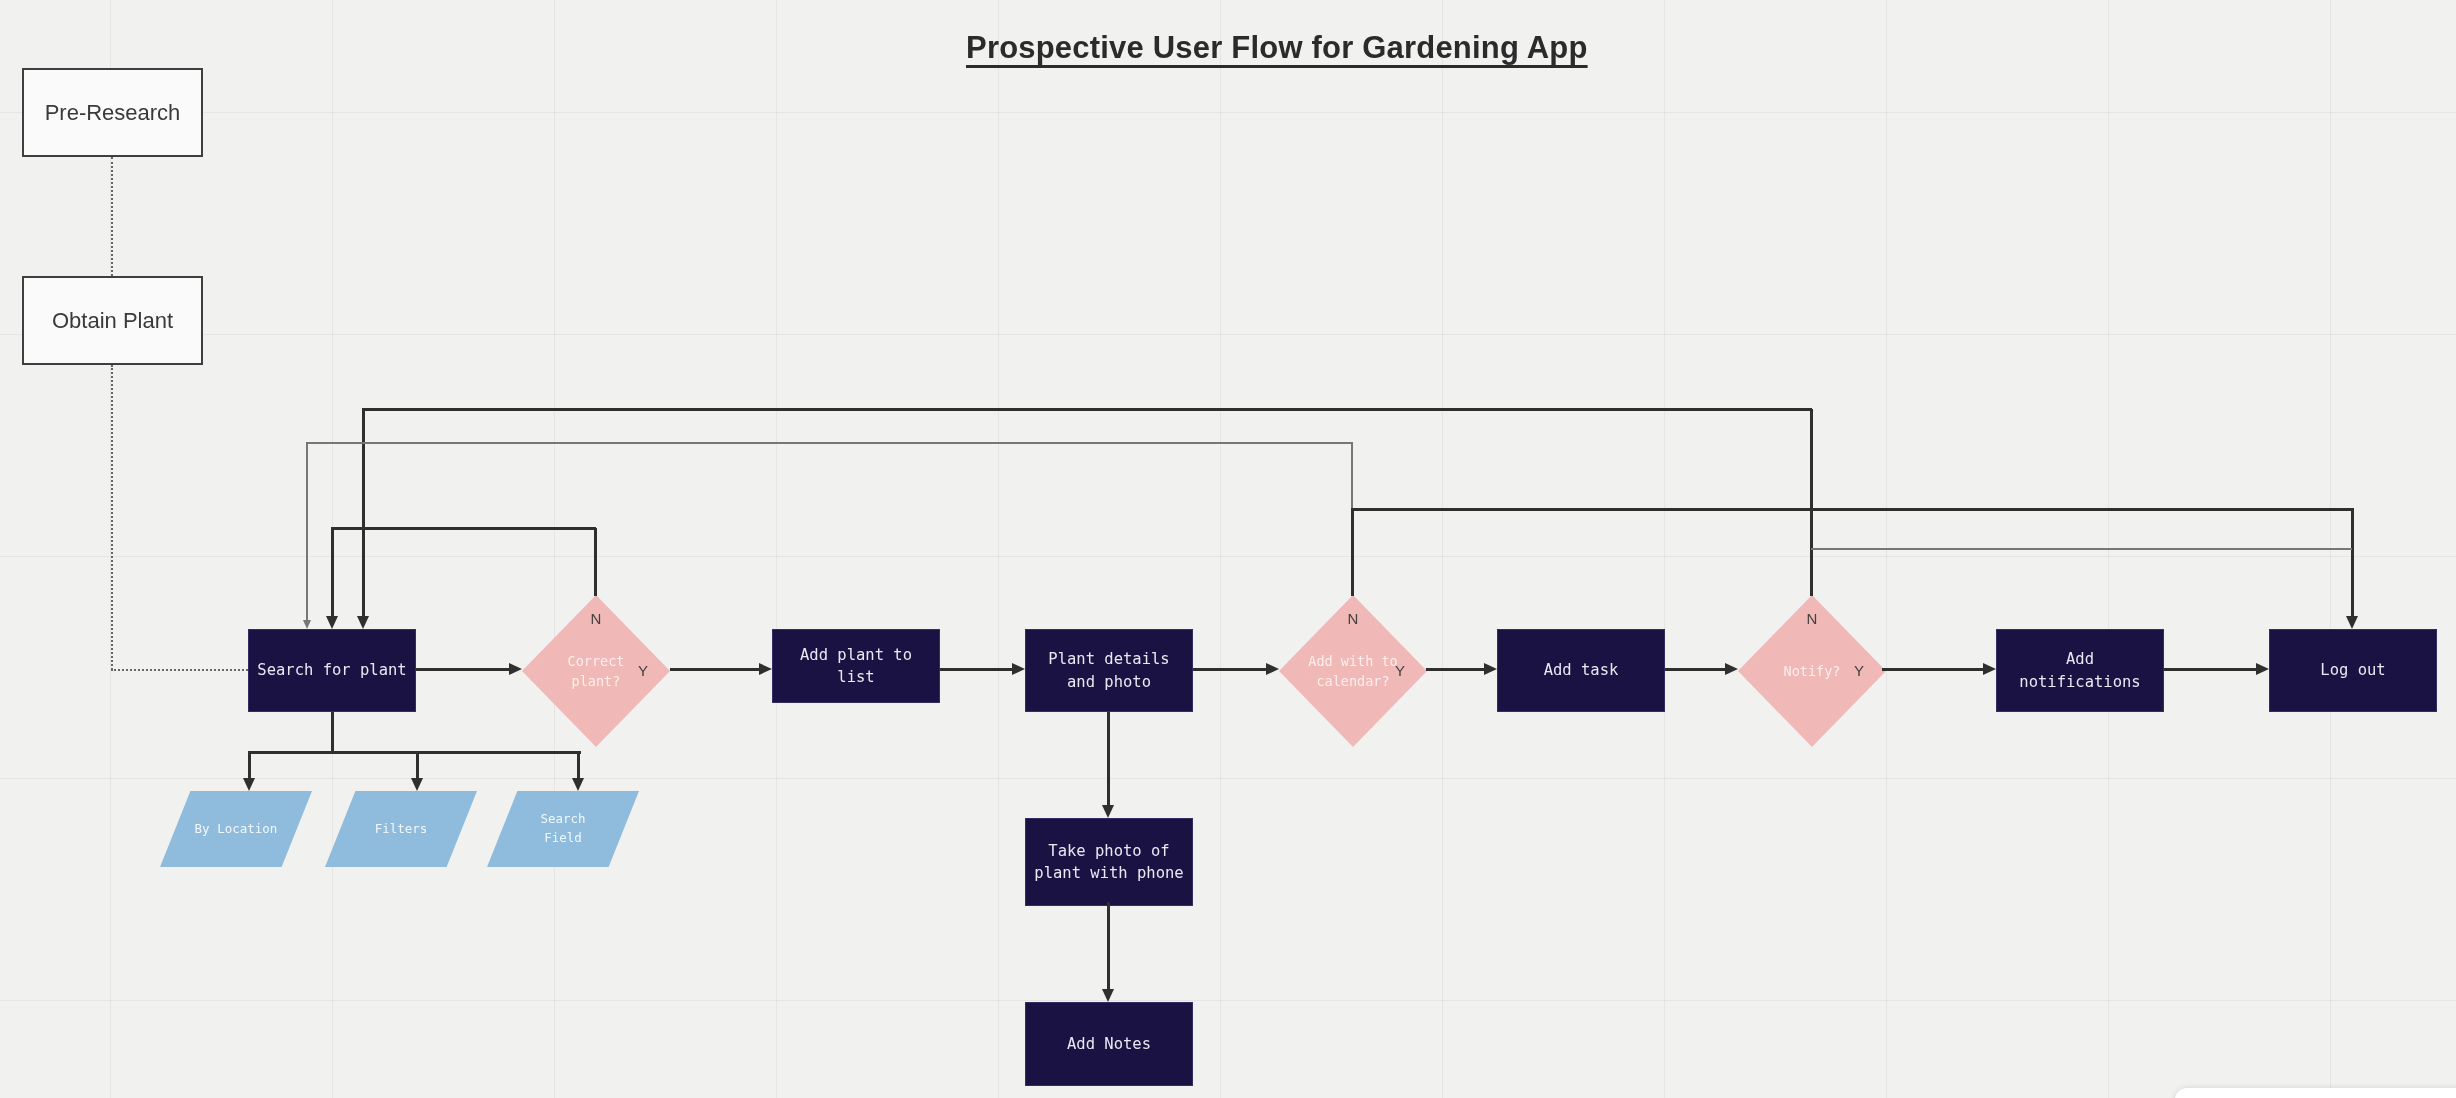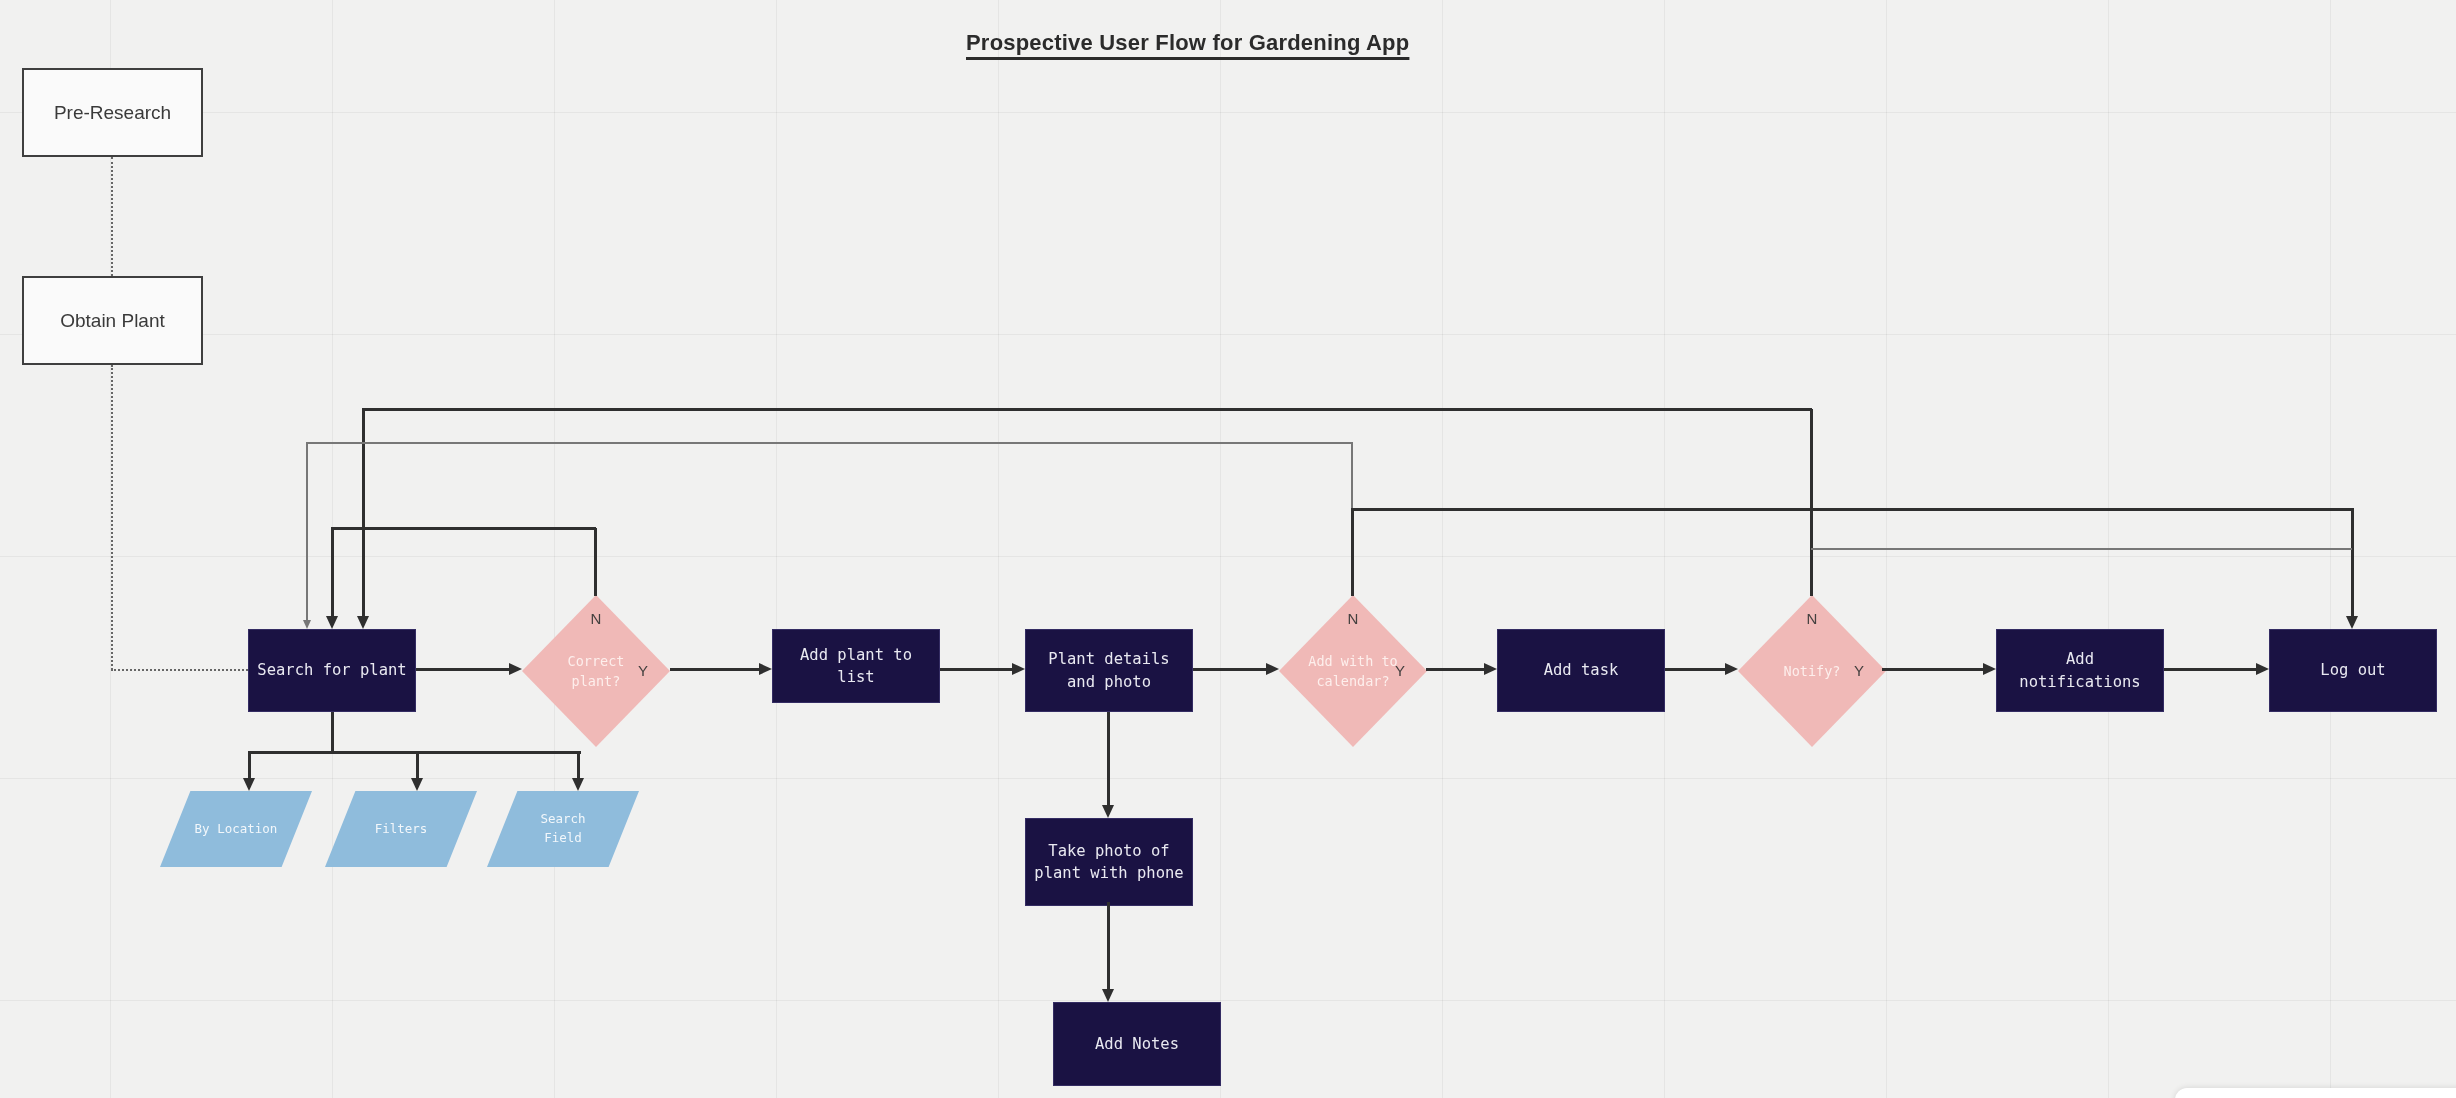--- a/index.html
+++ b/index.html
@@ -8,27 +8,27 @@
     position:relative;width:2456px;height:1098px;overflow:hidden;
     background-color:#f1f1f0;
     background-image:
       linear-gradient(to right, rgba(0,0,0,0.05) 1px, transparent 1px),
       linear-gradient(to bottom, rgba(0,0,0,0.05) 1px, transparent 1px);
     background-size:222px 100%, 100% 222px;
     background-position:110px 0, 0 112px;
   }
   .title{
     position:absolute;left:966px;top:30px;margin:0;
-    font-size:22px;font-weight:bold;color:#2b2b2b;
+    font-size:31px;font-weight:bold;color:#2b2b2b;
     text-decoration:underline;text-decoration-thickness:3px;text-underline-offset:7px;
     letter-spacing:0.2px;
   }
   .node{position:absolute;display:flex;align-items:center;justify-content:center;text-align:center;box-sizing:border-box;}
   .lbl{white-space:pre-line;}
-  .white-box{background:#fafafa;border:2px solid #3f3f3f;color:#3a3a3a;font-size:19px;}
+  .white-box{background:#fafafa;border:2px solid #3f3f3f;color:#3a3a3a;font-size:22px;}
   .navy{background:#1a1243;border:1px solid #342c63;color:#e9e9f1;
         font-family:"DejaVu Sans Mono",monospace;font-size:15.5px;line-height:1.45;}
   .diamond{background:#f0b9b7;clip-path:polygon(50% 0,100% 50%,50% 100%,0 50%);
         color:rgba(255,246,244,0.88);font-family:"DejaVu Sans Mono",monospace;font-size:13.5px;line-height:1.5;}
   .dlabel{position:absolute;font-family:"Liberation Sans",sans-serif;font-size:15px;color:#44403f;}
   .dlabel.no{left:50%;top:13px;transform:translateX(-50%);}
   .dlabel.yes{right:22px;top:50%;transform:translateY(-50%);}
   .io{background:#8fbcdc;clip-path:polygon(20% 0,100% 0,80% 100%,0 100%);
       color:#f2f7fb;font-family:"DejaVu Sans Mono",monospace;font-size:12.5px;line-height:1.5;}
   .ln{position:absolute;background:#2f2f2f;}
@@ -98,21 +98,21 @@
   <div class="node diamond" style="left:1738px;top:595px;width:148px;height:152px;">
     <span class="lbl">Notify?</span>
     <span class="dlabel no">N</span>
     <span class="dlabel yes">Y</span>
   </div>
 
   <div class="node navy" style="left:1025px;top:818px;width:168px;height:88px;">
     <span class="lbl">Take photo of
 plant with phone</span>
   </div>
-  <div class="node navy" style="left:1025px;top:1002px;width:168px;height:84px;margin-left:28px;">
+  <div class="node navy" style="left:1025px;top:1002px;width:168px;height:84px;">
     <span class="lbl">Add Notes</span>
   </div>
 
   <div class="node io" style="left:160px;top:791px;width:152px;height:76px;">
     <span class="lbl">By Location</span>
   </div>
   <div class="node io" style="left:325px;top:791px;width:152px;height:76px;">
     <span class="lbl">Filters</span>
   </div>
   <div class="node io" style="left:487px;top:791px;width:152px;height:76px;">

